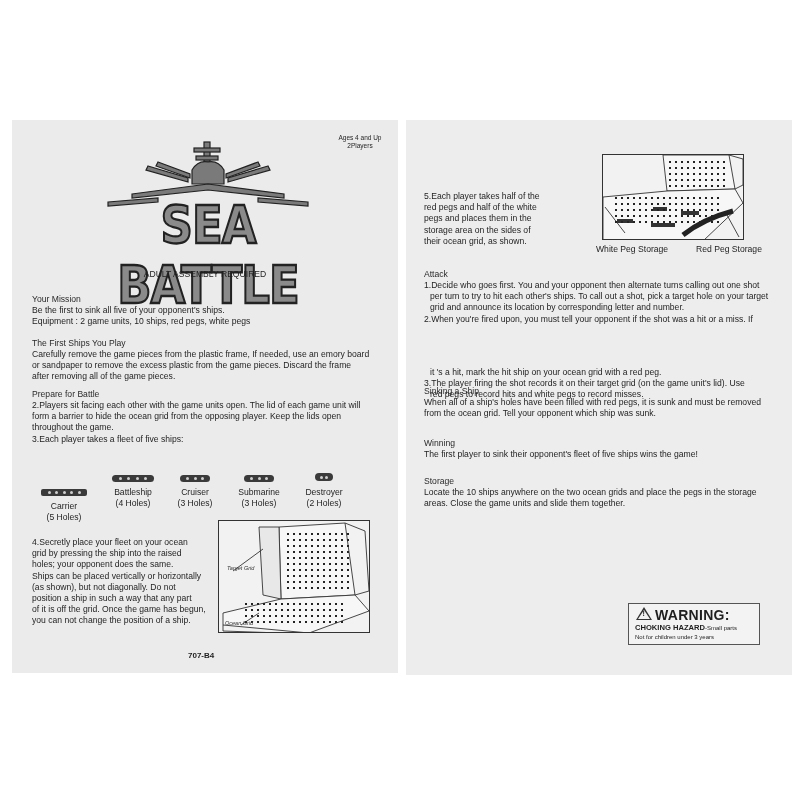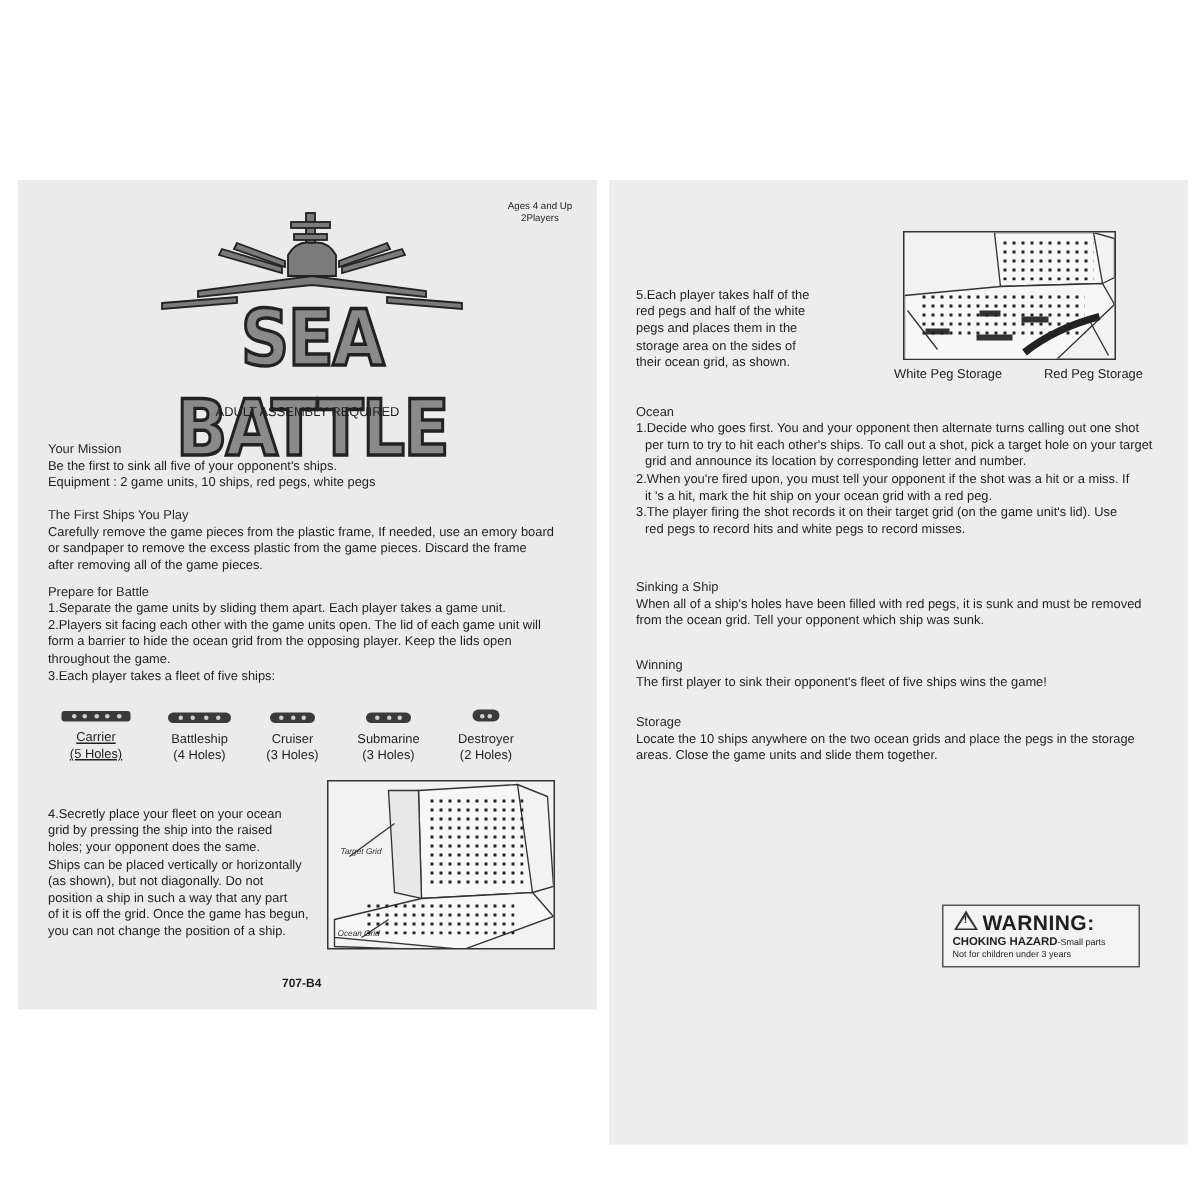--- a/index.html
+++ b/index.html
@@ -1,20 +1,20 @@
 <!DOCTYPE html>
 <html><head>
 <meta charset="utf-8">
 <style>
   html, body { margin:0; padding:0; }
   body { width:800px; height:800px; background:#ffffff; position:relative; overflow:hidden;
          font-family:"Liberation Sans", sans-serif; color:#1e1e1e; }
   .page { position:absolute; background:#ebebeb; box-sizing:border-box; }
   #left-page { left:12px; top:120px; width:386px; height:553px; }
-  #right-page { left:406px; top:120px; width:386px; height:643px; background:#ededed; }
+  #right-page { left:406px; top:120px; width:386px; height:555px; background:#ededed; }
   .abs { position:absolute; }
   .txt { font-size:8.6px; line-height:11.2px; white-space:nowrap; }
   .heading { font-size:8.6px; line-height:11px; color:#2a2a2a; }
   .ages { font-size:6.5px; line-height:8px; text-align:center; }
   
   #logo { left:76px; top:20px; width:240px; height:128px; }
   .logo-title { position:absolute; left:0; top:64px; width:240px; text-align:center;
     font-family:"DejaVu Sans", sans-serif; font-weight:bold; font-size:45px; letter-spacing:-1px;
     color:#8a8a8a; -webkit-text-stroke:2px #222; line-height:52px; transform:scaleY(1.15); }
   .assembly { left:0; width:386px; top:149px; text-align:center; font-size:8.6px; }
@@ -78,28 +78,27 @@
 
   <div class="abs" style="left:20px; top:218px;">
     <div class="heading">The First Ships You Play</div>
     <div class="txt">Carefully remove the game pieces from the plastic frame, If needed, use an emory board</div>
     <div class="txt">or sandpaper to remove the excess plastic from the game pieces. Discard the frame</div>
     <div class="txt">after removing all of the game pieces.</div>
   </div>
 
   <div class="abs" style="left:20px; top:269px;">
     <div class="heading">Prepare for Battle</div>
-    <div class="txt">1.Separate the game units by sliding them apart. Each player takes a game unit.</div>
     <div class="txt">2.Players sit facing each other with the game units open. The lid of each game unit will</div>
     <div class="txt">form a barrier to hide the ocean grid from the opposing player. Keep the lids open</div>
     <div class="txt">throughout the game.</div>
     <div class="txt">3.Each player takes a fleet of five ships:</div>
   </div>
 
-  <div class="ship" style="left:26px; top:354px; width:52px;text-decoration:underline;">
+  <div class="ship" style="left:26px; top:369px; width:52px;">
     <div class="ship-body" style="width:46px; border-radius:2px;">
       <span class="ship-hole"></span>
         <span class="ship-hole"></span>
         <span class="ship-hole"></span>
         <span class="ship-hole"></span>
         <span class="ship-hole"></span>
     </div>
     <div class="ship-label">
         <div>Carrier</div>
         <div>(5 Holes)</div>
@@ -209,26 +208,26 @@
         <rect x="48" y="68" width="24" height="4"></rect>
       </g>
     </svg>
     <div class="grid-dots" style="left:64px; top:4px; width:62px; height:28px;"></div>
     <div class="grid-dots" style="left:10px; top:40px; width:110px; height:30px;"></div>
   </div>
   <div class="abs peg-label" style="left:190px; top:124px;">White Peg Storage</div>
   <div class="abs peg-label" style="left:290px; top:124px;">Red Peg Storage</div>
 
   <div class="abs" style="left:18px; top:149px;">
-    <div class="heading">Ocean</div>
+    <div class="heading">Attack</div>
     <div class="txt">1.Decide who goes first. You and your opponent then alternate turns calling out one shot</div>
     <div class="txt" style="padding-left:6px;">per turn to try to hit each other's ships. To call out a shot, pick a target hole on your target</div>
     <div class="txt" style="padding-left:6px;">grid and announce its location by corresponding letter and number.</div>
     <div class="txt">2.When you're fired upon, you must tell your opponent if the shot was a hit or a miss. If</div>
-    <div class="txt" style="padding-left:6px;">it 's a hit, mark the hit ship on your ocean grid with a red peg.</div>
+    <div class="txt" style="padding-left:6px;margin-top:42px;">it 's a hit, mark the hit ship on your ocean grid with a red peg.</div>
     <div class="txt">3.The player firing the shot records it on their target grid (on the game unit's lid). Use</div>
     <div class="txt" style="padding-left:6px;">red pegs to record hits and white pegs to record misses.</div>
   </div>
 
   <div class="abs" style="left:18px; top:266px;">
     <div class="heading">Sinking a Ship</div>
     <div class="txt">When all of a ship's holes have been filled with red pegs, it is sunk and must be removed</div>
     <div class="txt">from the ocean grid. Tell your opponent which ship was sunk.</div>
   </div>
 

